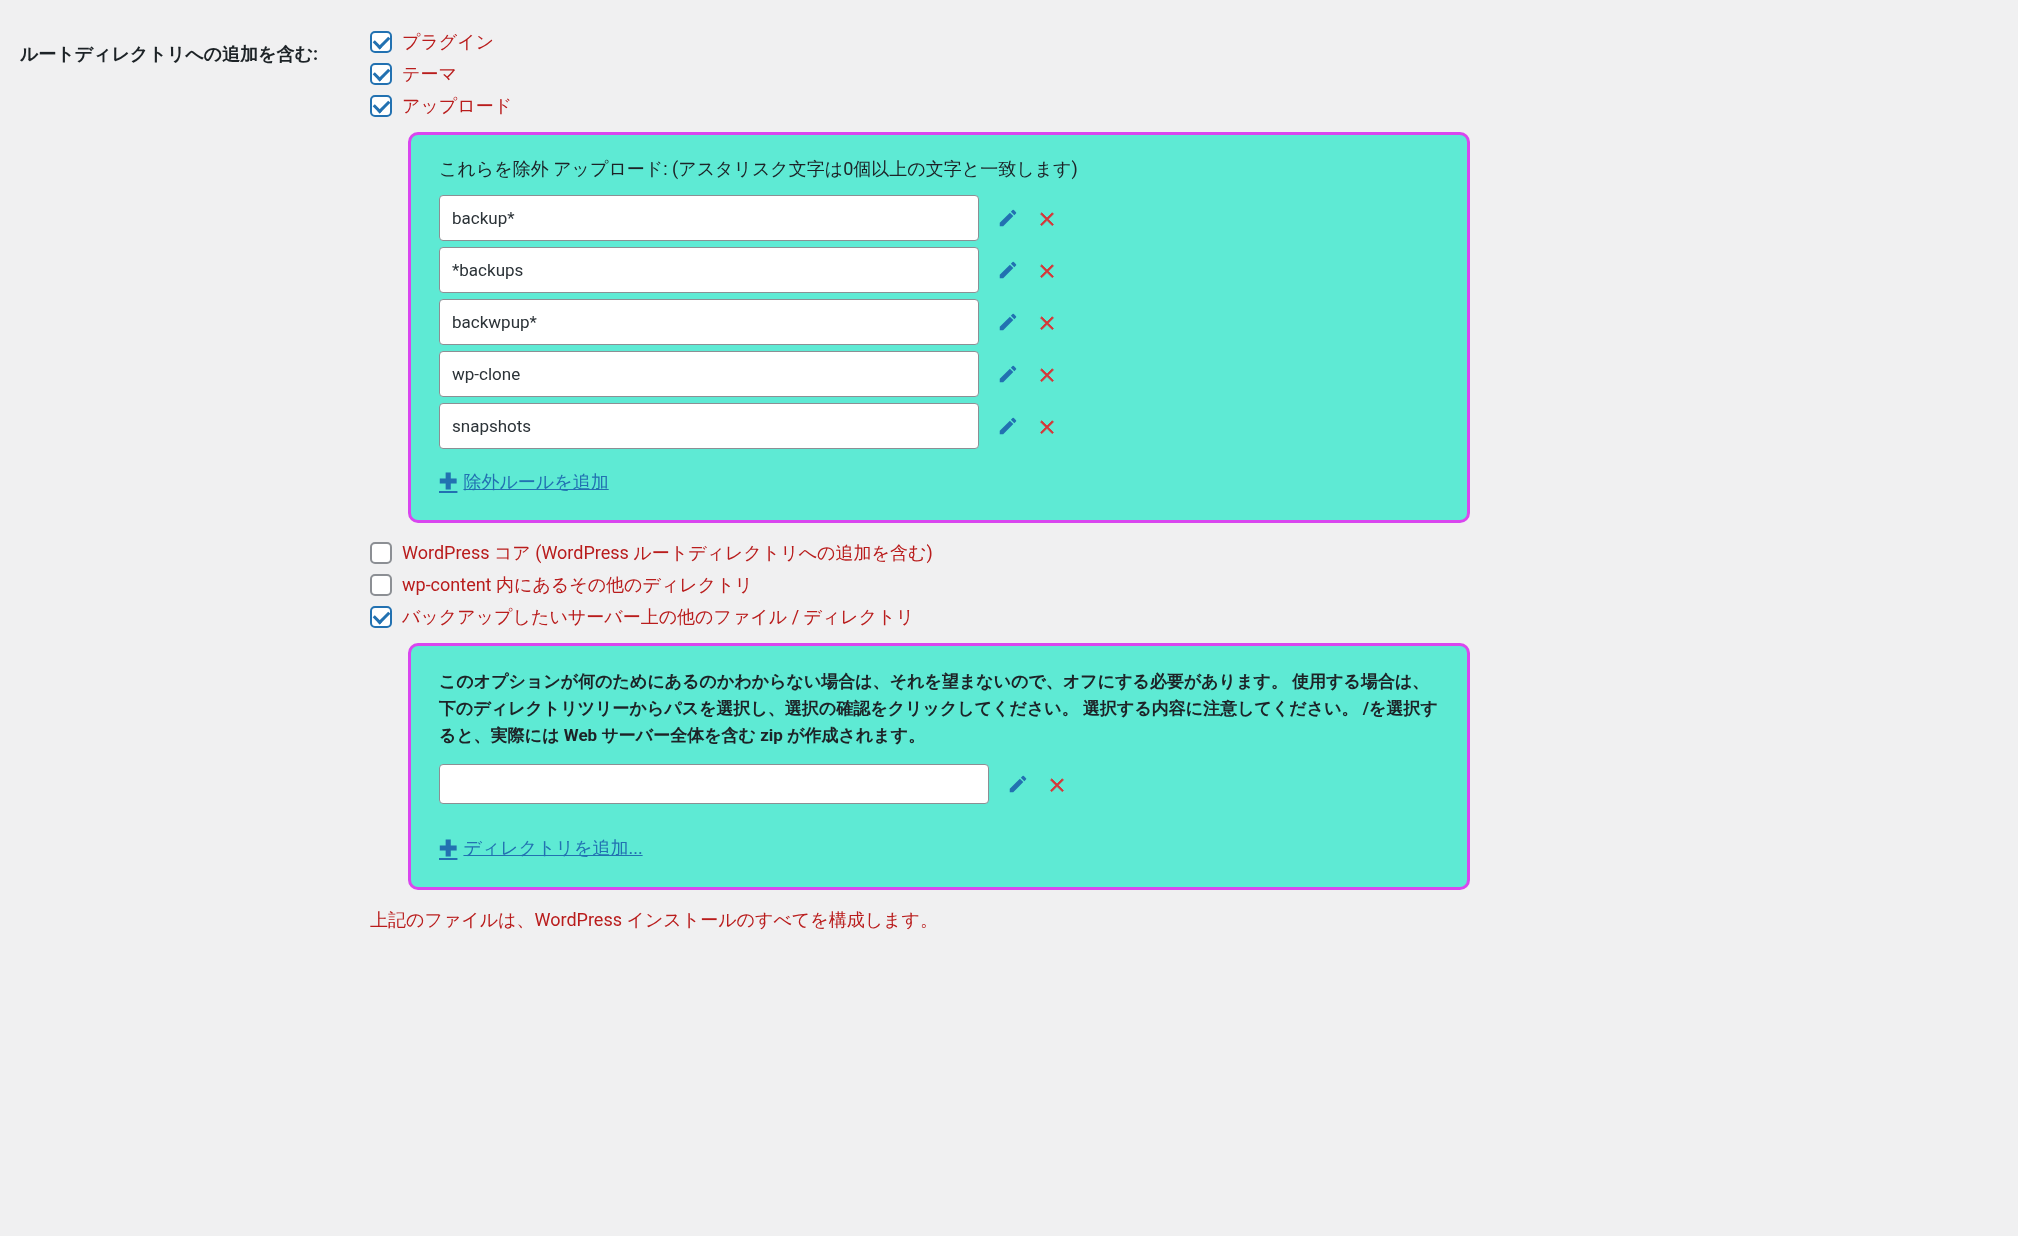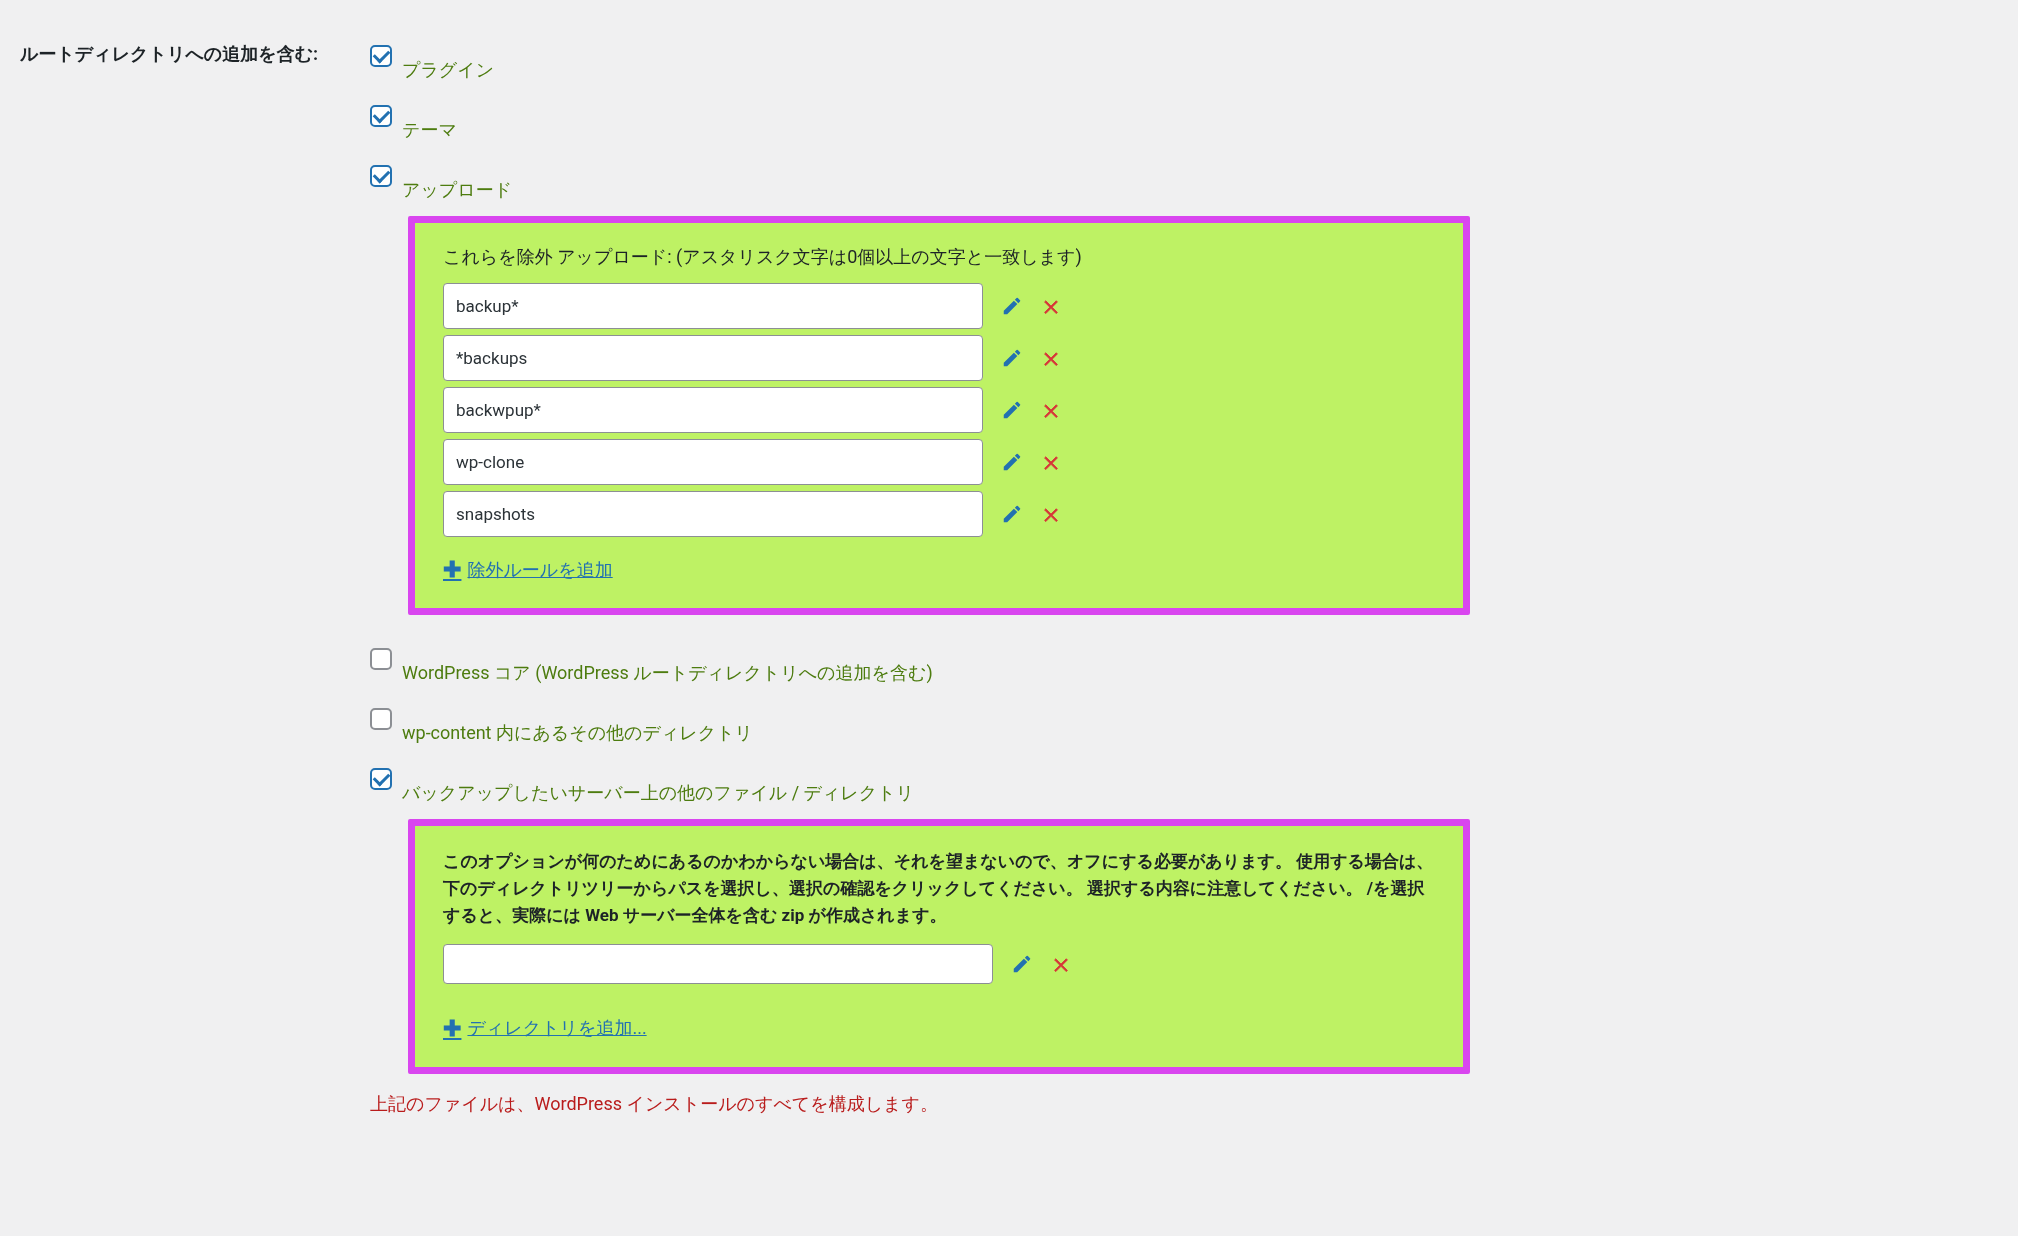--- a/index.html
+++ b/index.html
@@ -56,27 +56,26 @@
       height: 7px;
       border-left: 3px solid #2271b1;
       border-bottom: 3px solid #2271b1;
       transform: rotate(-45deg) translate(1px, -1px);
     }
     .checkbox.unchecked {
       border-color: #8c8f94;
     }
     .checkbox-label {
       font-size: 18px;
-      color: #4d7c0f;
-      margin-top: 28px;
+      color: #b91c1c;
     }
     .sub-panel {
-      border: 7px solid #d946ef;
-      background: #bef264;
-      border-radius: 2px;
+      border: 3px solid #d946ef;
+      background: #5eead4;
+      border-radius: 10px;
       margin: 14px 0 18px 38px;
       padding: 22px 28px 26px 28px;
     }
     .panel-heading {
       font-size: 18px;
       color: #1d2327;
       margin-bottom: 14px;
     }
     .panel-heading .hint {
       color: #1d2327;

